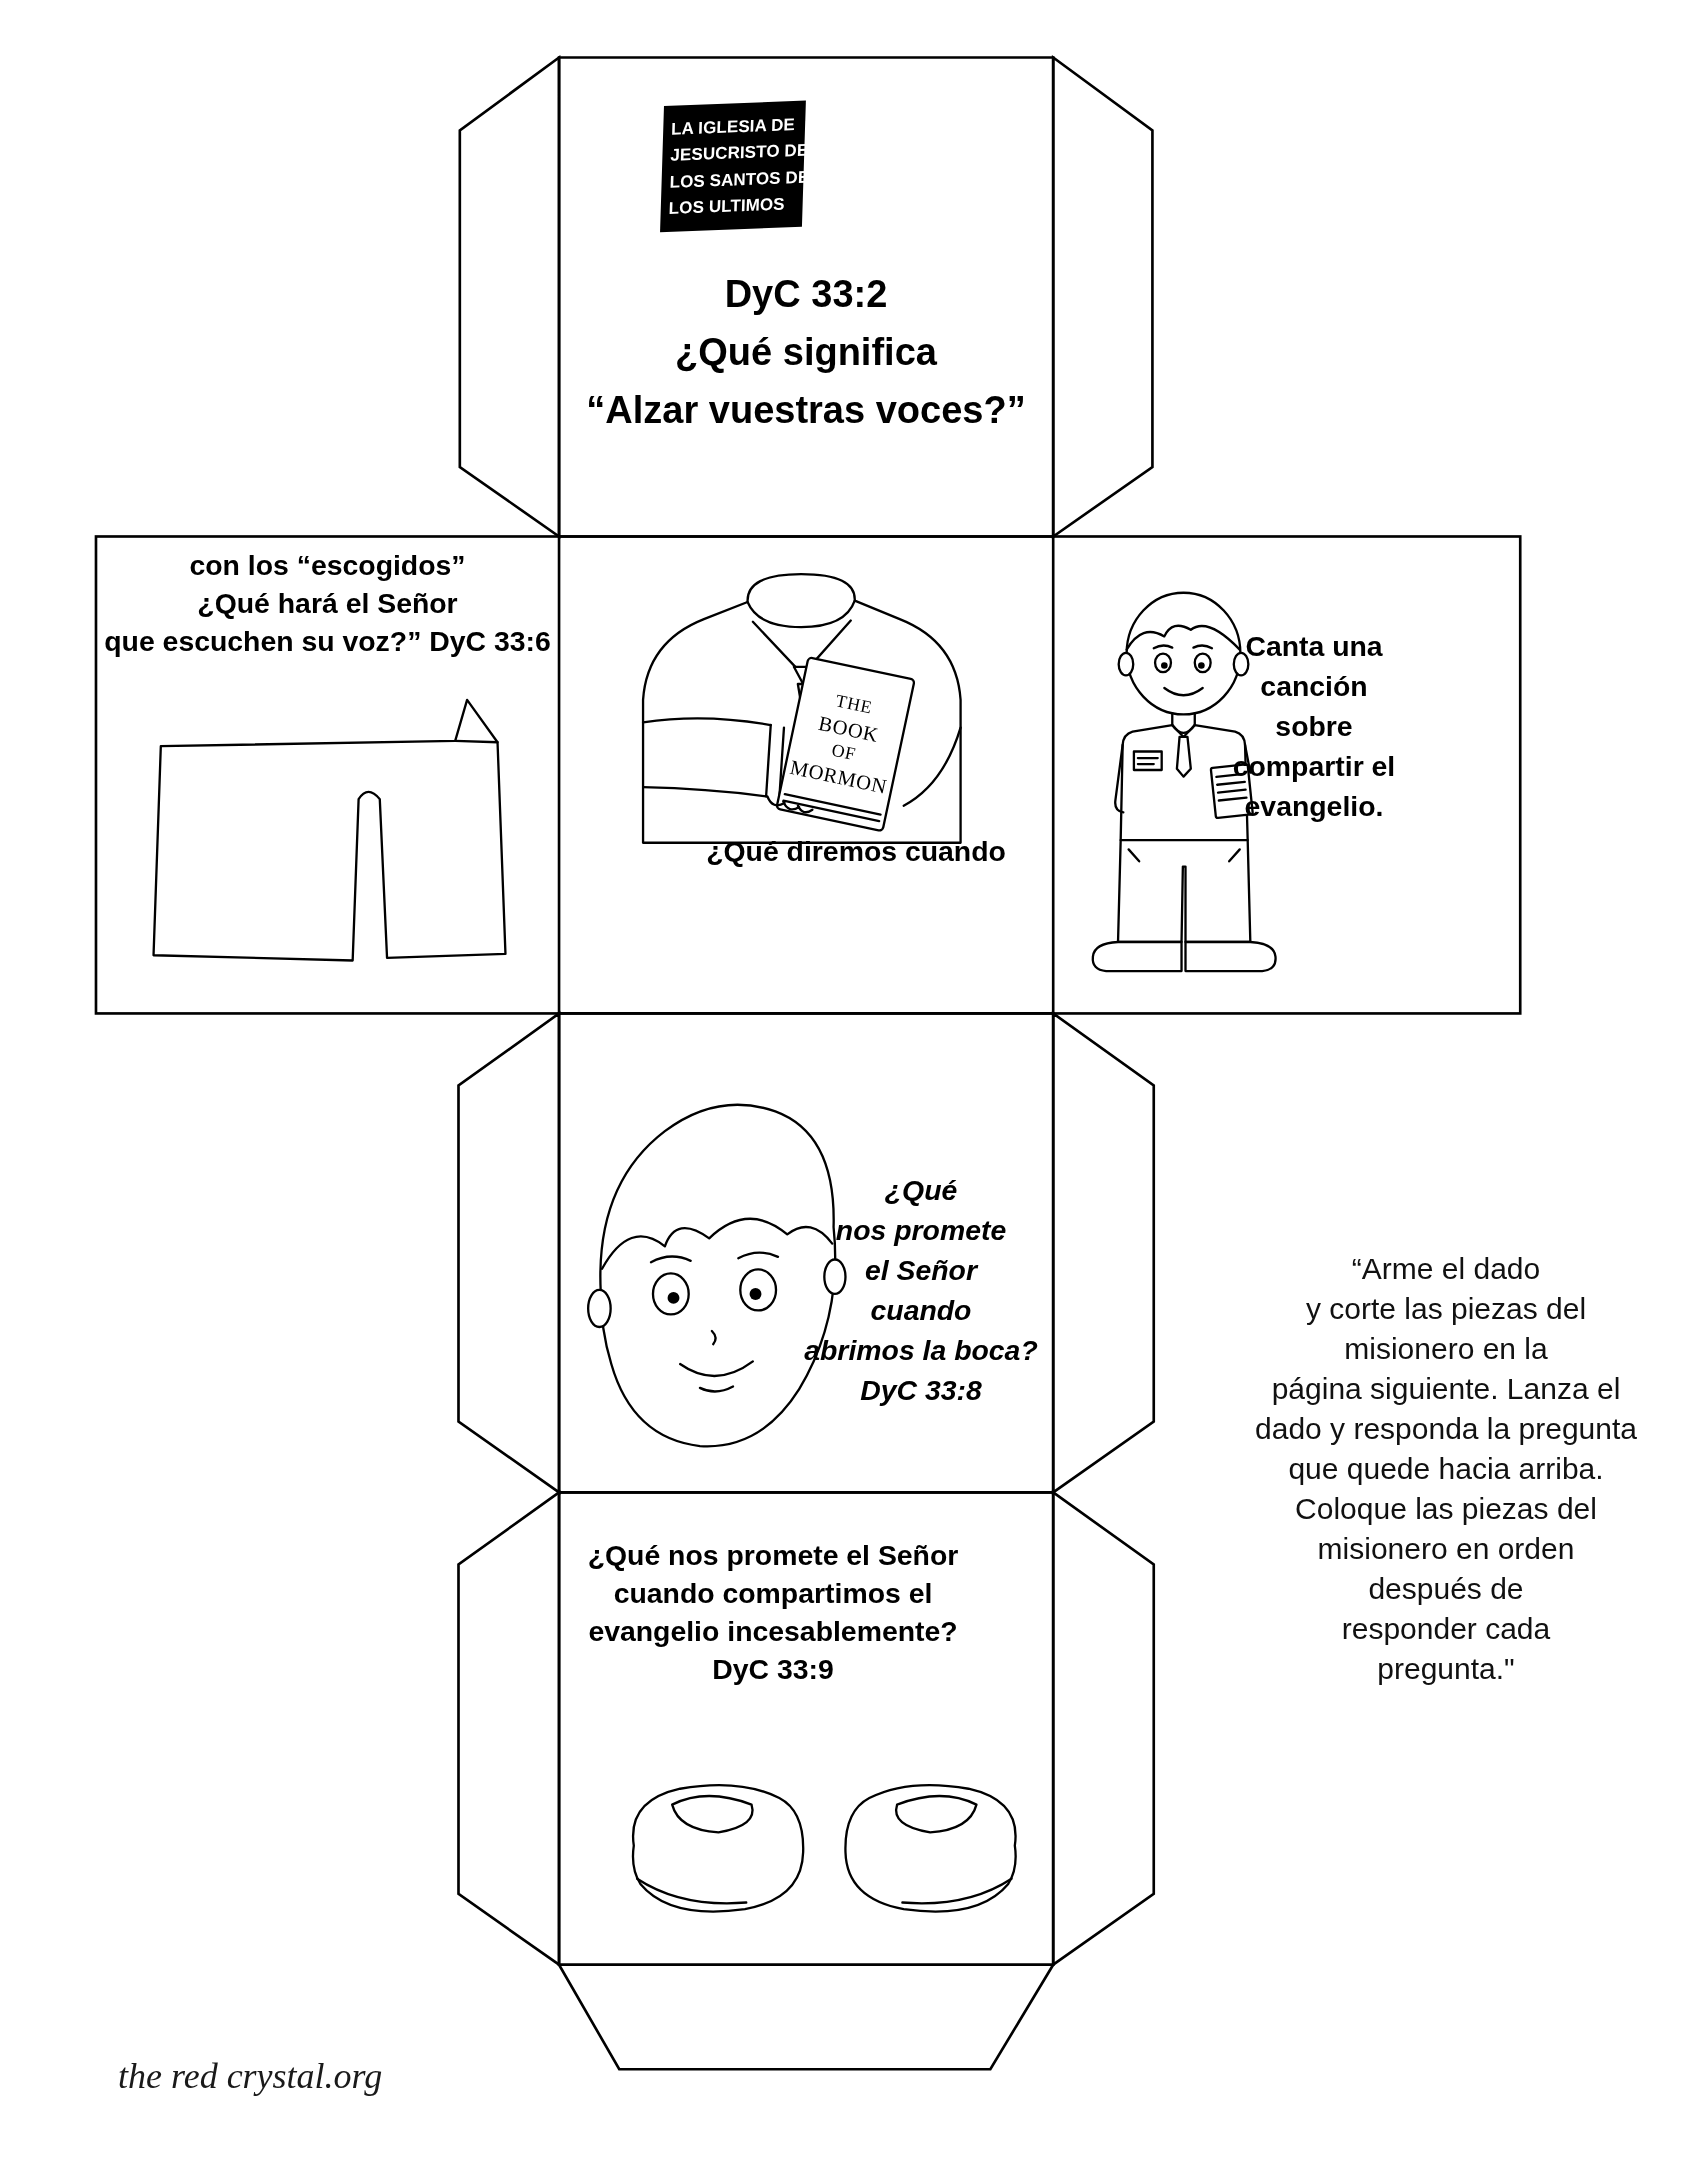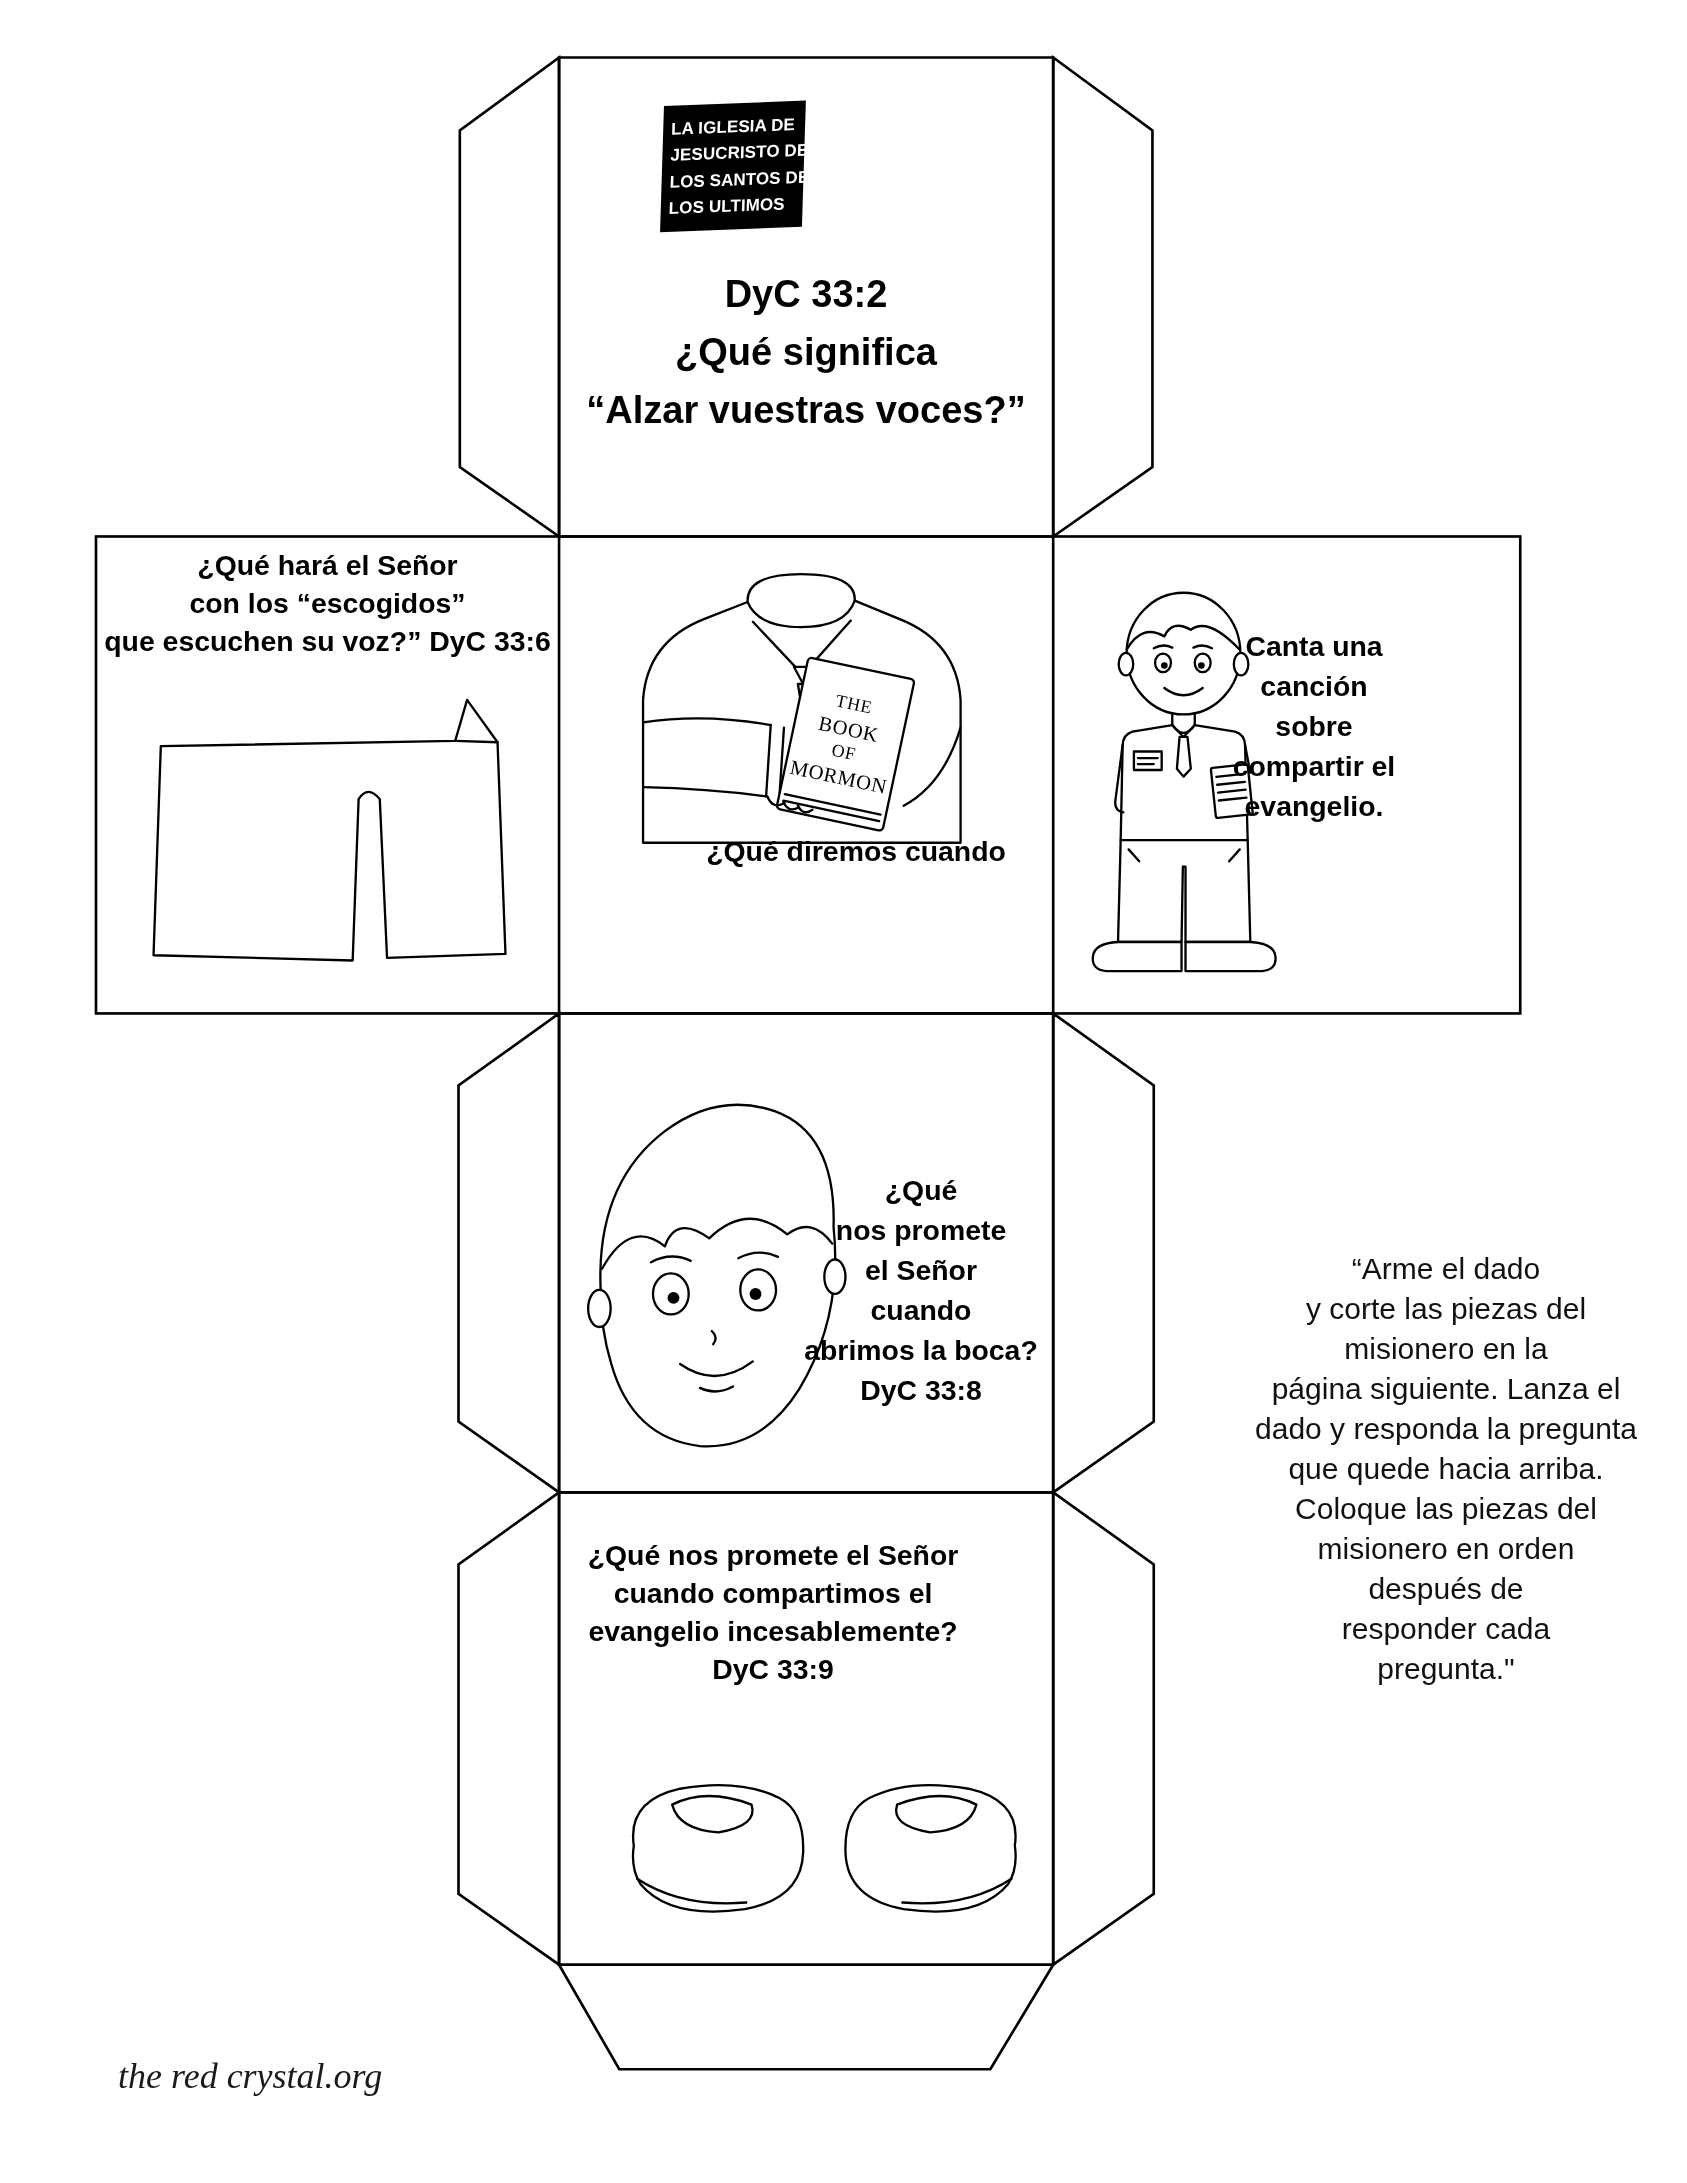--- a/index.html
+++ b/index.html
@@ -150,38 +150,38 @@
     <div>LOS ULTIMOS</div>
   </div>
 
   <div class="q" style="left:559px; top:265px; width:494px; font-size:38px; line-height:58px;">
     <div>DyC 33:2</div>
     <div>¿Qué significa</div>
     <div>“Alzar vuestras voces?”</div>
   </div>
 
   <div class="q" style="left:96px; top:546px; width:463px; font-size:28.4px; line-height:38px;">
+    <div>con los “escogidos”</div>
     <div>¿Qué hará el Señor</div>
-    <div>con los “escogidos”</div>
     <div>que escuchen su voz?” DyC 33:6</div>
   </div>
 
   <div class="q" style="left:559px; top:832px; width:594px; font-size:28.4px; line-height:38px;">
     <div>¿Qué diremos cuando</div>
   </div>
 
   <div class="q" style="left:1195px; top:626px; width:238px; font-size:28.4px; line-height:40px;">
     <div>Canta una</div>
     <div>canción</div>
     <div>sobre</div>
     <div>compartir el</div>
     <div>evangelio.</div>
   </div>
 
-  <div class="q" style="left:802px; top:1170px; width:238px; font-size:28.4px; line-height:40px;">
+  <div class="q" style="left:802px; top:1170px; width:238px; font-size:28.4px; line-height:40px;font-style:italic;">
     <div>¿Qué</div>
     <div>nos promete</div>
     <div>el Señor</div>
     <div>cuando</div>
     <div>abrimos la boca?</div>
     <div>DyC 33:8</div>
   </div>
 
   <div class="q" style="left:559px; top:1536px; width:428px; font-size:28.4px; line-height:38px;">
     <div>¿Qué nos promete el Señor</div>

